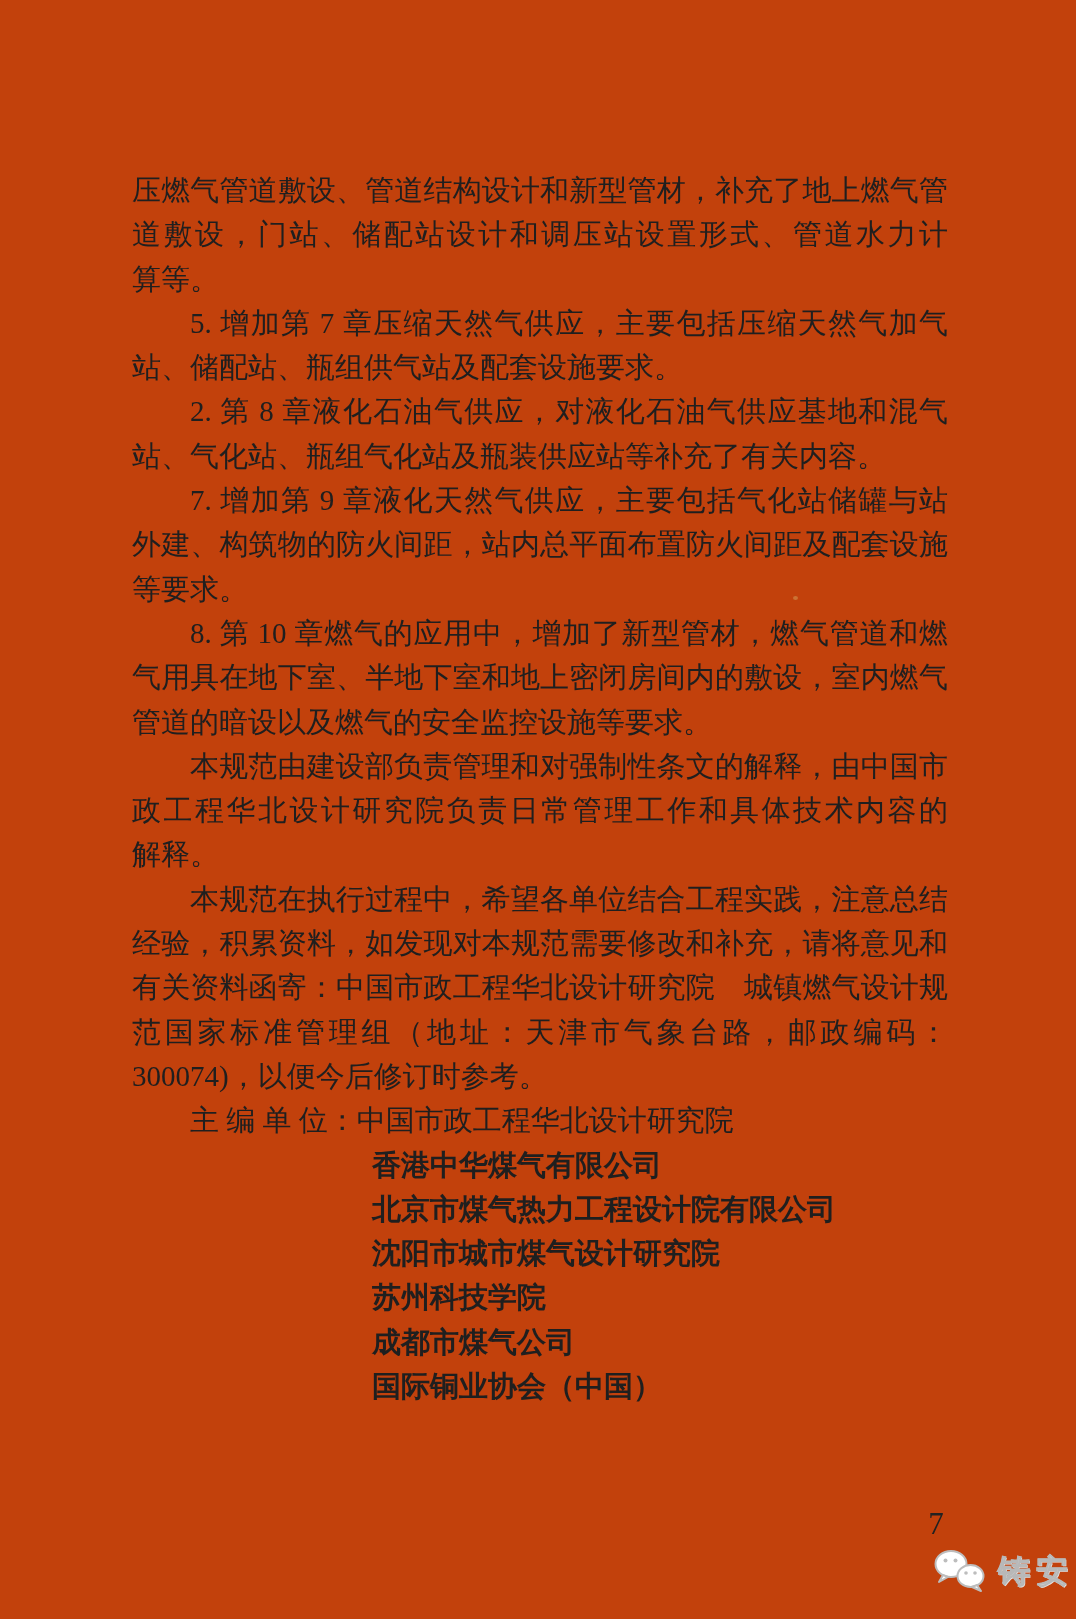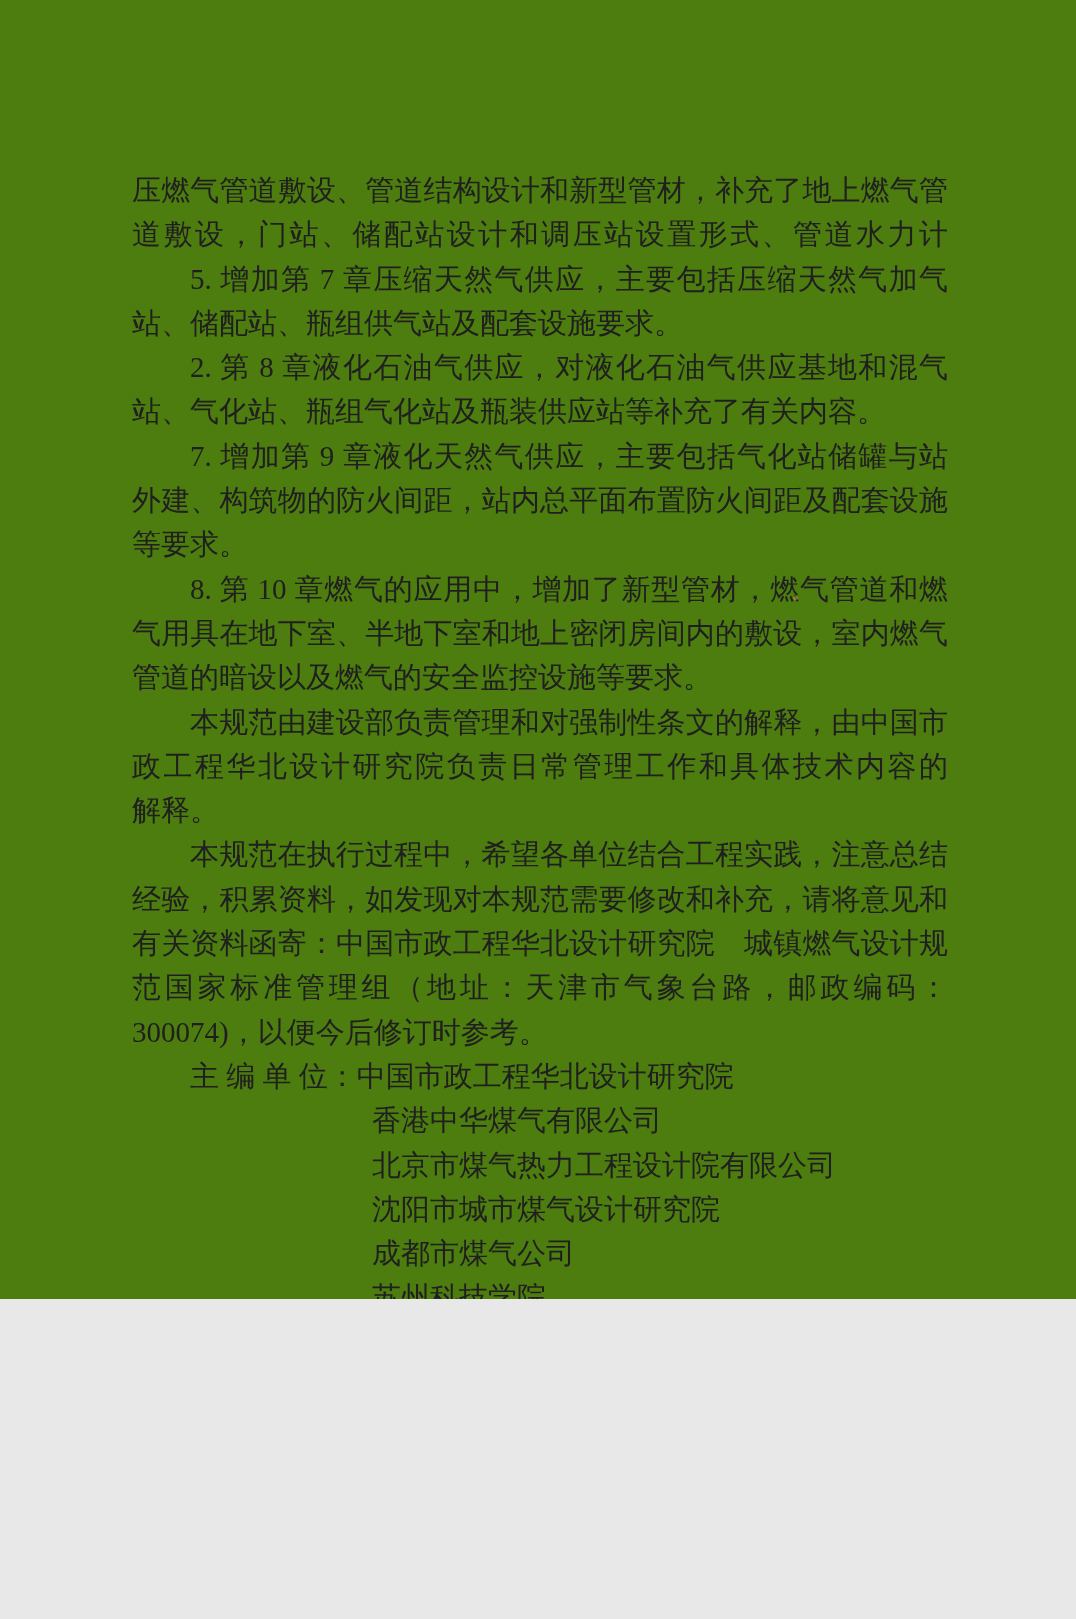--- a/index.html
+++ b/index.html
@@ -1,41 +1,41 @@
 <!DOCTYPE html>
 <html><head>
 <meta charset="utf-8">
 <style>
   html,body{margin:0;padding:0;background:#e8e8e8;}
   .page{
     position:relative;
-    width:1076px;height:1299px;
+    width:1076px;height:1619px;
     margin:0 auto;
-    background:#4d7c0f;
+    background:#c2410c;
     overflow:hidden;
     font-family:"Liberation Serif","DejaVu Serif",serif;
     color:#1f1f1f;
   }
   .text-block{
     position:absolute;
     left:132px;top:168px;
     width:816px;
   }
   .line{
     line-height:44.3px;
     font-size:29px;
     white-space:pre-wrap;
   }
   .line.j{
     text-align:justify;
     text-align-last:justify;
   }
   .line.flush{text-indent:0;}
   .line.para{text-indent:58px;}
-  .line.hang{padding-left:240px;}
+  .line.hang{padding-left:240px;font-weight:bold;}
   .speck{
     position:absolute;
     left:793px;top:596px;
     width:5px;height:4px;
     border-radius:50%;
     background:#d49a55;
     opacity:.55;
   }
   .page-number{
     position:absolute;
@@ -65,20 +65,21 @@
   }
 </style>
 </head>
 <body>
 
 <div class="page">
 
   <div class="text-block">
       <div class="line flush j">压燃气管道敷设、管道结构设计和新型管材，补充了地上燃气管</div>
       <div class="line flush j">道敷设，门站、储配站设计和调压站设置形式、管道水力计</div>
+      <div class="line flush">算等。</div>
       <div class="line para j">5. 增加第 7 章压缩天然气供应，主要包括压缩天然气加气</div>
       <div class="line flush">站、储配站、瓶组供气站及配套设施要求。</div>
       <div class="line para j">2. 第 8 章液化石油气供应，对液化石油气供应基地和混气</div>
       <div class="line flush">站、气化站、瓶组气化站及瓶装供应站等补充了有关内容。</div>
       <div class="line para j">7. 增加第 9 章液化天然气供应，主要包括气化站储罐与站</div>
       <div class="line flush j">外建、构筑物的防火间距，站内总平面布置防火间距及配套设施</div>
       <div class="line flush">等要求。</div>
       <div class="line para j">8. 第 10 章燃气的应用中，增加了新型管材，燃气管道和燃</div>
       <div class="line flush j">气用具在地下室、半地下室和地上密闭房间内的敷设，室内燃气</div>
       <div class="line flush">管道的暗设以及燃气的安全监控设施等要求。</div>
@@ -87,22 +88,22 @@
       <div class="line flush">解释。</div>
       <div class="line para j">本规范在执行过程中，希望各单位结合工程实践，注意总结</div>
       <div class="line flush j">经验，积累资料，如发现对本规范需要修改和补充，请将意见和</div>
       <div class="line flush j">有关资料函寄：中国市政工程华北设计研究院　城镇燃气设计规</div>
       <div class="line flush j">范国家标准管理组（地址：天津市气象台路，邮政编码：</div>
       <div class="line flush">300074)，以便今后修订时参考。</div>
       <div class="line para">主 编 单 位：中国市政工程华北设计研究院</div>
       <div class="line hang">香港中华煤气有限公司</div>
       <div class="line hang">北京市煤气热力工程设计院有限公司</div>
       <div class="line hang">沈阳市城市煤气设计研究院</div>
+      <div class="line hang">苏州科技学院</div>
       <div class="line hang">成都市煤气公司</div>
-      <div class="line hang">苏州科技学院</div>
       <div class="line hang">国际铜业协会（中国）</div>
     </div>
 
   <div class="speck"></div>
 
   <div class="page-number">7</div>
 
   <div class="watermark">
     <svg class="wm-icon" width="58" height="48" viewBox="0 0 58 48">
       <g fill="#ffffff" stroke="#bdbdbd" stroke-width="2">

